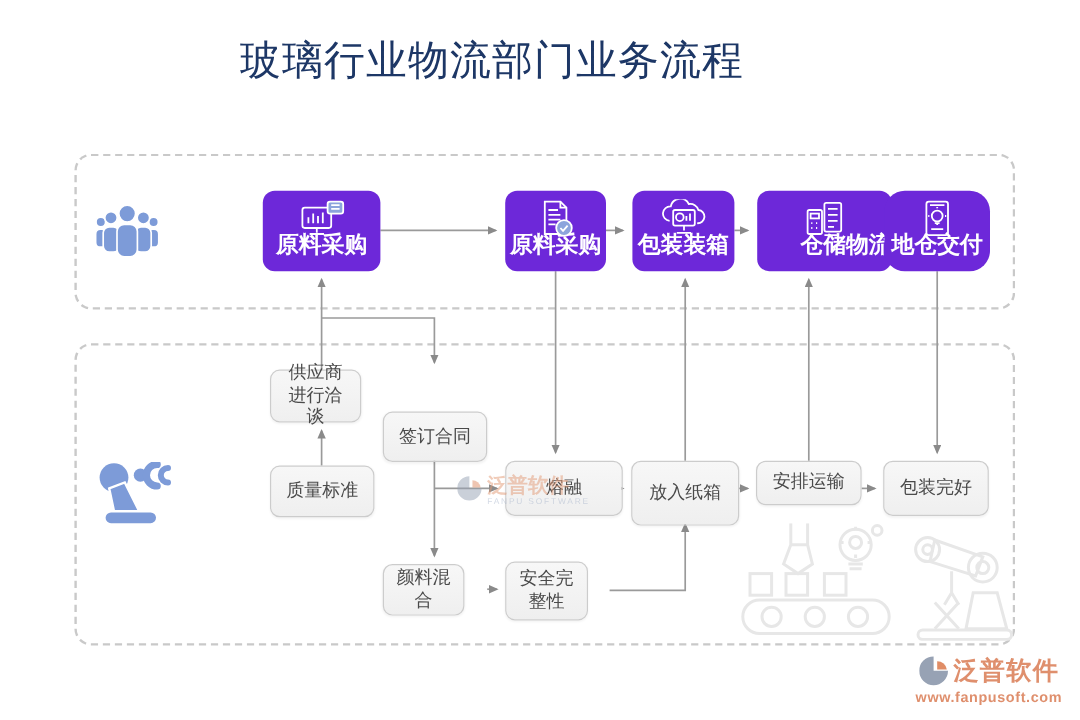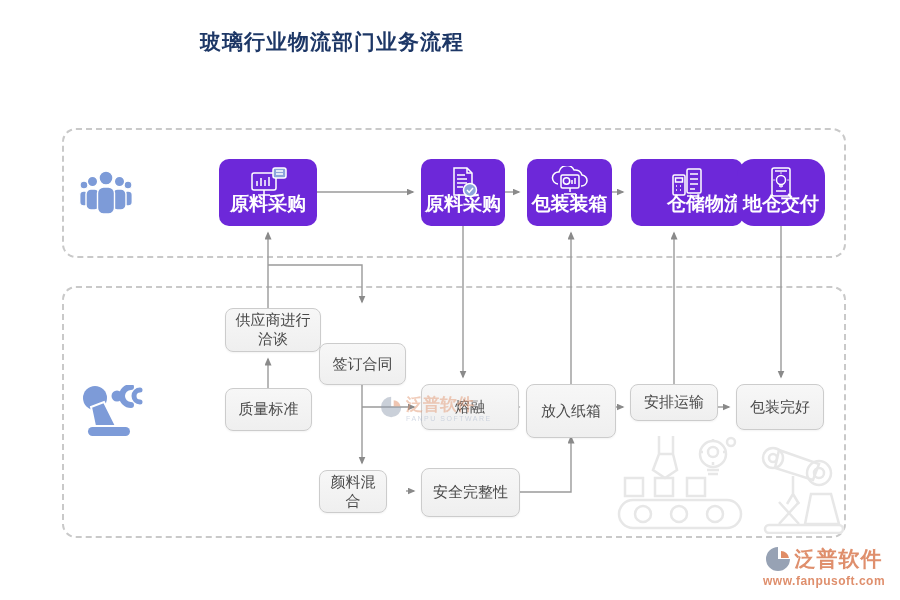--- a/index.html
+++ b/index.html
@@ -3,21 +3,21 @@
 <meta charset="utf-8">
 <style>
   html,body{margin:0;padding:0;}
   body{
     width:900px;height:600px;position:relative;background:#ffffff;
     font-family:"Liberation Sans","DejaVu Sans",sans-serif;
     overflow:hidden;
   }
   .page-title{
     position:absolute;left:200px;top:28px;width:500px;
-    font-size:21px;font-weight:700;color:#1d3766;letter-spacing:1px;
+    font-size:34px;font-weight:400;color:#1d3766;letter-spacing:1px;
   }
   .container{
     position:absolute;border:2px dashed #c9c9c9;border-radius:14px;background:transparent;
   }
   .container.top{left:62px;top:128px;width:780px;height:126px;}
   .container.bottom{left:62px;top:286px;width:780px;height:248px;}
 
   .bluebox{
     position:absolute;background:#6d28d9;border-radius:10px;
     display:flex;flex-direction:column;align-items:center;justify-content:flex-end;
@@ -207,21 +207,21 @@
         <path d="M11,5 h12"></path>
         <circle cx="17" cy="14" r="4.5"></circle>
         <path d="M17,7.5 v-1 M17,21.5 v-1 M10.5,14 h-1 M24.5,14 h-1"></path>
         <path d="M15,20 h4 M12,25 h10"></path>
       </g>
     </svg>
   </span>
   <span>地仓交付</span>
 </div>
 
-<div class="graybox" style="left:225px;top:308px;width:96px;height:44px;">
+<div class="graybox" style="left:225px;top:308px;width:76px;height:44px;">
   <span>供应商进行洽谈</span>
 </div>
 <div class="graybox" style="left:319px;top:309px;width:87px;height:42px;margin-top:34px;">
   <span>签订合同</span>
 </div>
 <div class="graybox" style="left:225px;top:388px;width:87px;height:43px;">
   <span>质量标准</span>
 </div>
 <div class="graybox" style="left:421px;top:384px;width:98px;height:46px;">
   <span>熔融</span>
@@ -231,21 +231,21 @@
 </div>
 <div class="graybox" style="left:630px;top:384px;width:88px;height:37px;">
   <span>安排运输</span>
 </div>
 <div class="graybox" style="left:736px;top:384px;width:88px;height:46px;">
   <span>包装完好</span>
 </div>
 <div class="graybox" style="left:319px;top:470px;width:68px;height:43px;">
   <span>颜料混合</span>
 </div>
-<div class="graybox" style="left:421px;top:468px;width:99px;height:49px;">
+<div class="graybox" style="left:421px;top:468px;width:69px;height:49px;">
   <span>安全完整性</span>
 </div>
 
 <div class="center-watermark">
   <svg width="22" height="22" viewBox="0 0 26 26">
     <path d="M12,1 A12,12 0 1 0 24,13 L12,13 Z" fill="#97a2b4"></path>
     <path d="M15,5 A8,8 0 0 1 23,12 L15,12 Z" fill="#e08d66"></path>
   </svg>
   <span class="wm-text">
     <span class="wm-brand">泛普软件</span>

